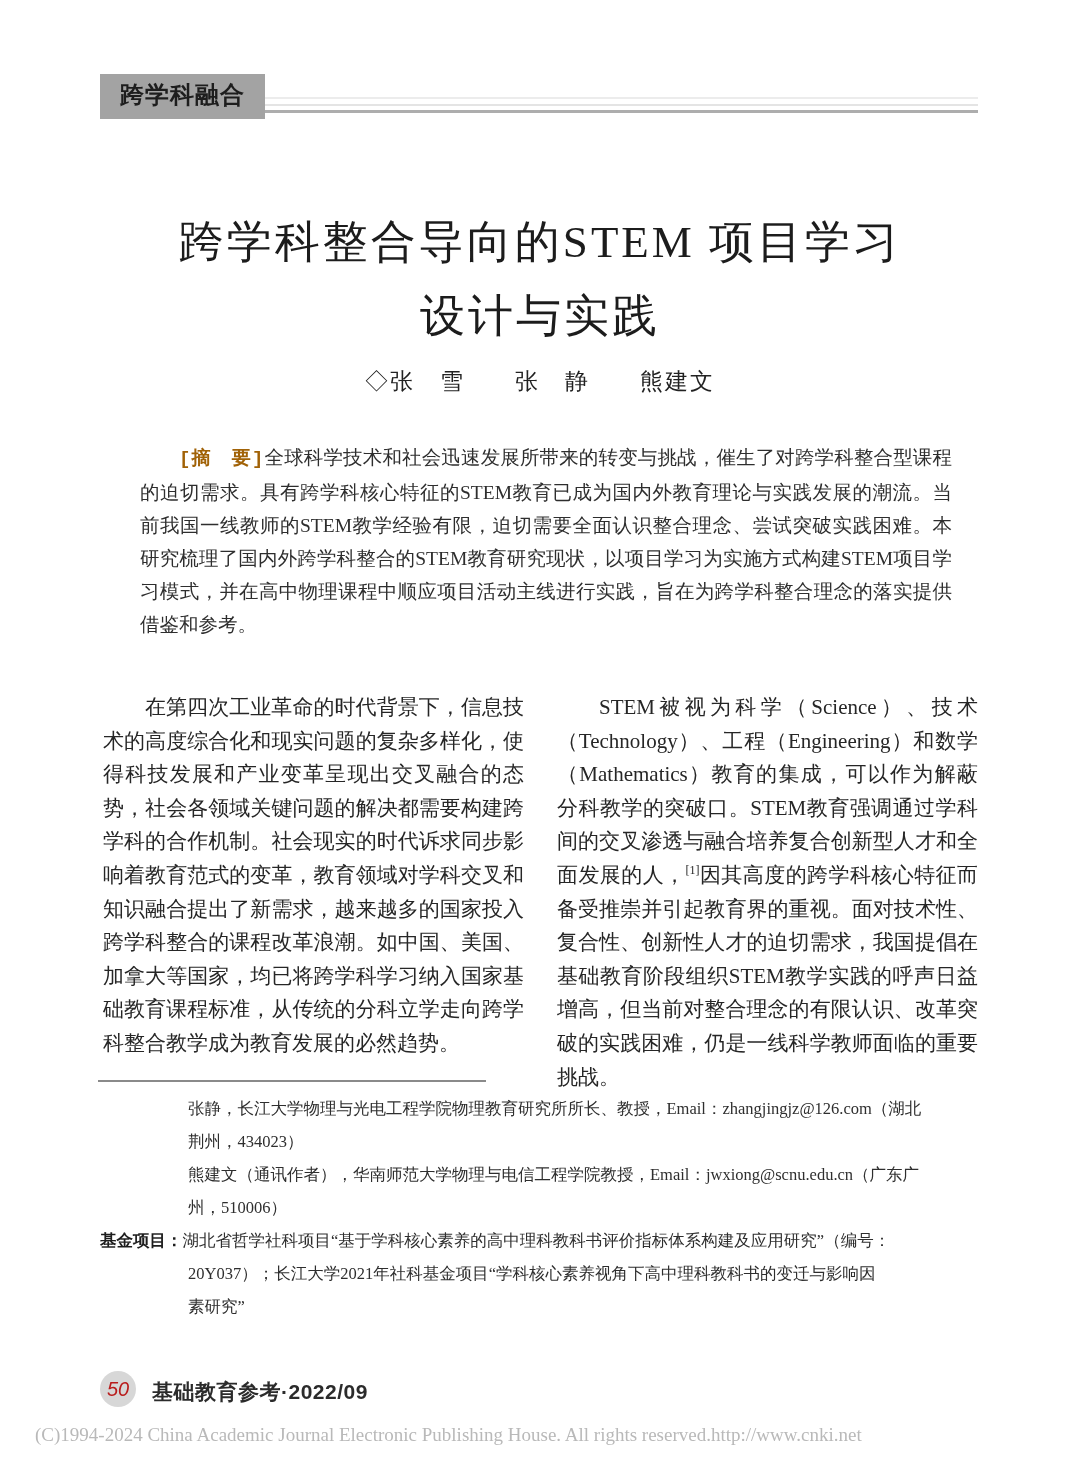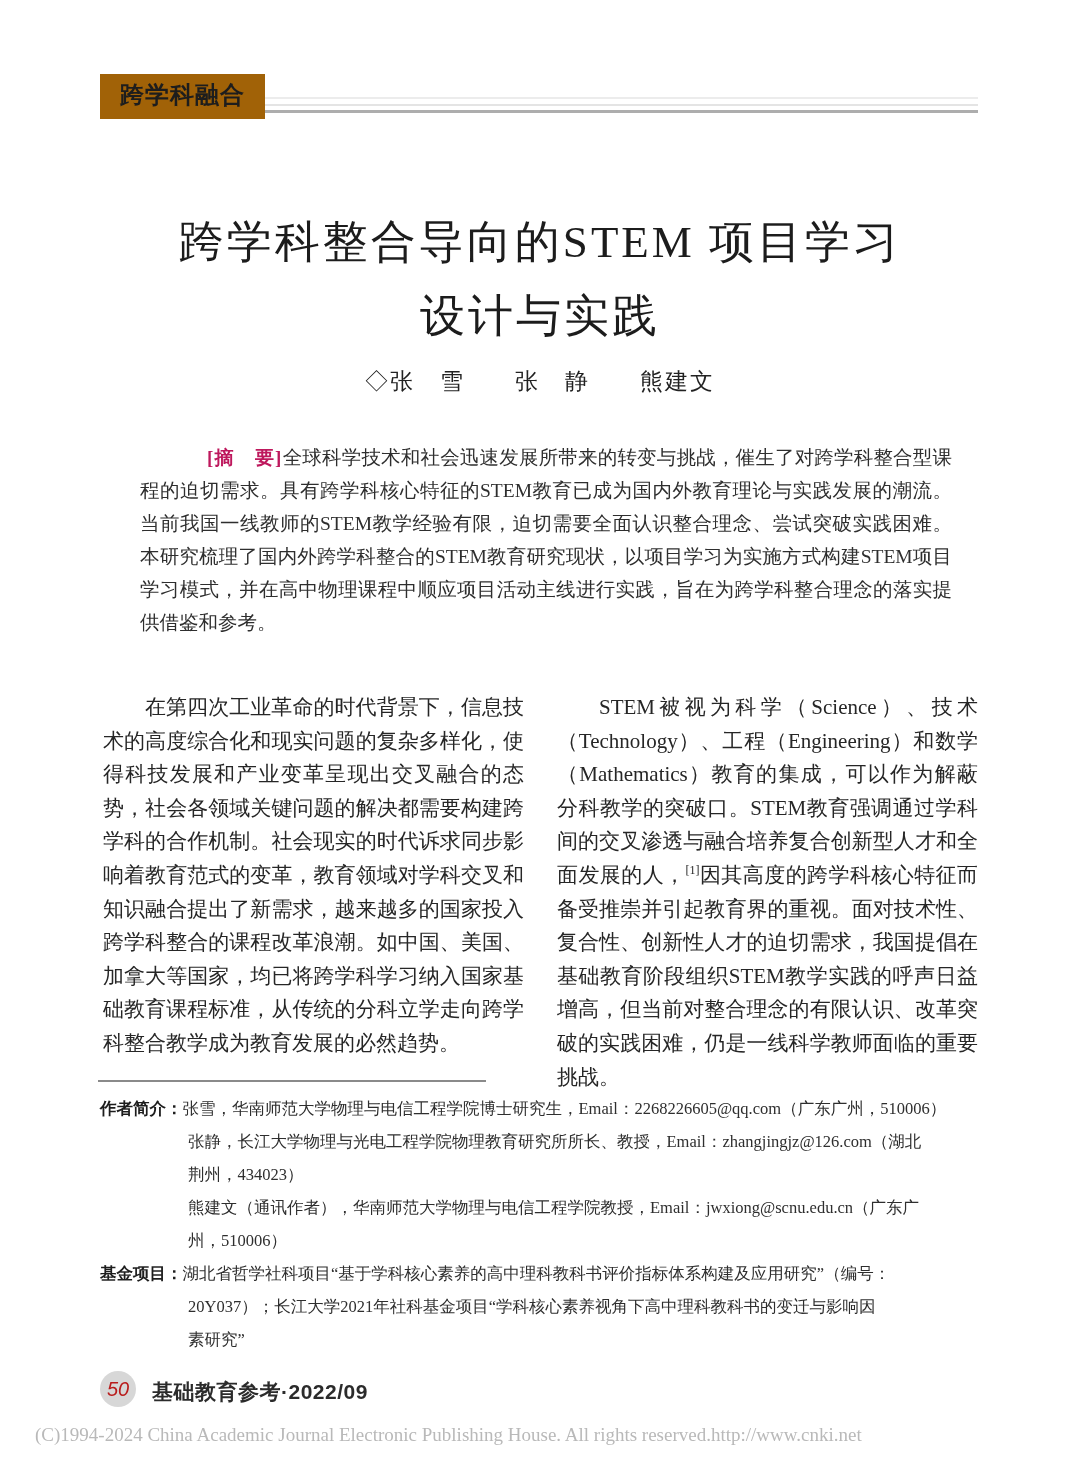--- a/index.html
+++ b/index.html
@@ -7,21 +7,21 @@
     position:relative;
     width:1080px;height:1465px;
     background:#ffffff;
     overflow:hidden;
     font-family:"Liberation Serif", serif;
     color:#2a2a2a;
   }
   
   .section-badge{
     position:absolute;left:100px;top:74px;
-    background:#a16207;
+    background:#a3a3a3;
     padding:5px 20px 8px 20px;
     font-family:"Liberation Sans", sans-serif;
     font-weight:bold;font-size:24px;color:#1d1d1d;
     letter-spacing:1px;
     z-index:2;
   }
   .header-rule-light1{position:absolute;left:262px;top:97px;width:716px;height:2px;background:#ececec;}
   .header-rule-light2{position:absolute;left:262px;top:104px;width:716px;height:2px;background:#e4e4e4;}
   .header-rule-dark{position:absolute;left:100px;top:110px;width:878px;height:3px;background:#adadad;}
   
@@ -43,24 +43,23 @@
     font-size:19.5px;line-height:33px;
     text-align:justify;color:#2e2e2e;
     text-indent:2em;
   }
   .kw-line{
     position:absolute;left:140px;top:637px;width:812px;
     font-size:19.5px;color:#2e2e2e;
     text-indent:2em;
   }
   .inline-label{
-    font-family:Liberation Serif, serif;
-    font-weight:bold;font-size:19px;color:#be185d;
+    font-family:Liberation Mono, monospace;
+    font-weight:bold;font-size:19px;color:#a16207;
     letter-spacing:1px;
-    margin-left:28px;
   }
   
   .col{
     position:absolute;top:691px;width:421px;
     font-size:21px;line-height:33.6px;
     text-align:justify;color:#262626;
   }
   .col p{margin:0;text-indent:2em;}
   .col-left{left:103px;}
   .col-right{left:557px;}
@@ -124,23 +123,20 @@
 
   <div class="col col-left">
     <p>在第四次工业革命的时代背景下，信息技术的高度综合化和现实问题的复杂多样化，使得科技发展和产业变革呈现出交叉融合的态势，社会各领域关键问题的解决都需要构建跨学科的合作机制。社会现实的时代诉求同步影响着教育范式的变革，教育领域对学科交叉和知识融合提出了新需求，越来越多的国家投入跨学科整合的课程改革浪潮。如中国、美国、加拿大等国家，均已将跨学科学习纳入国家基础教育课程标准，从传统的分科立学走向跨学科整合教学成为教育发展的必然趋势。</p>
   </div>
   <div class="col col-right">
     <p><span>STEM被视为科学（Science）、技术（Technology）、工程（Engineering）和数学（Mathematics）教育的集成，可以作为解蔽分科教学的突破口。STEM教育强调通过学科间的交叉渗透与融合培养复合创新型人才和全面发展的人，</span><sup class="ref">[1]</sup><span>因其高度的跨学科核心特征而备受推崇并引起教育界的重视。面对技术性、复合性、创新性人才的迫切需求，我国提倡在基础教育阶段组织STEM教学实践的呼声日益增高，但当前对整合理念的有限认识、改革突破的实践困难，仍是一线科学教师面临的重要挑战。</span></p>
   </div>
 
   <div class="fn-rule"></div>
   <div class="footnotes">
-    <div class="fn-line">
-      <span class="fn-label">作者简介：</span><span>张雪，华南师范大学物理与电信工程学院博士研究生，Email：2268226605@qq.com（广东广州，510006）</span>
-    </div>
     <div class="fn-line indent">
       <span>张静，长江大学物理与光电工程学院物理教育研究所所长、教授，Email：zhangjingjz@126.com（湖北</span>
     </div>
     <div class="fn-line indent">
       <span>荆州，434023）</span>
     </div>
     <div class="fn-line indent">
       <span>熊建文（通讯作者），华南师范大学物理与电信工程学院教授，Email：jwxiong@scnu.edu.cn（广东广</span>
     </div>
     <div class="fn-line indent">

